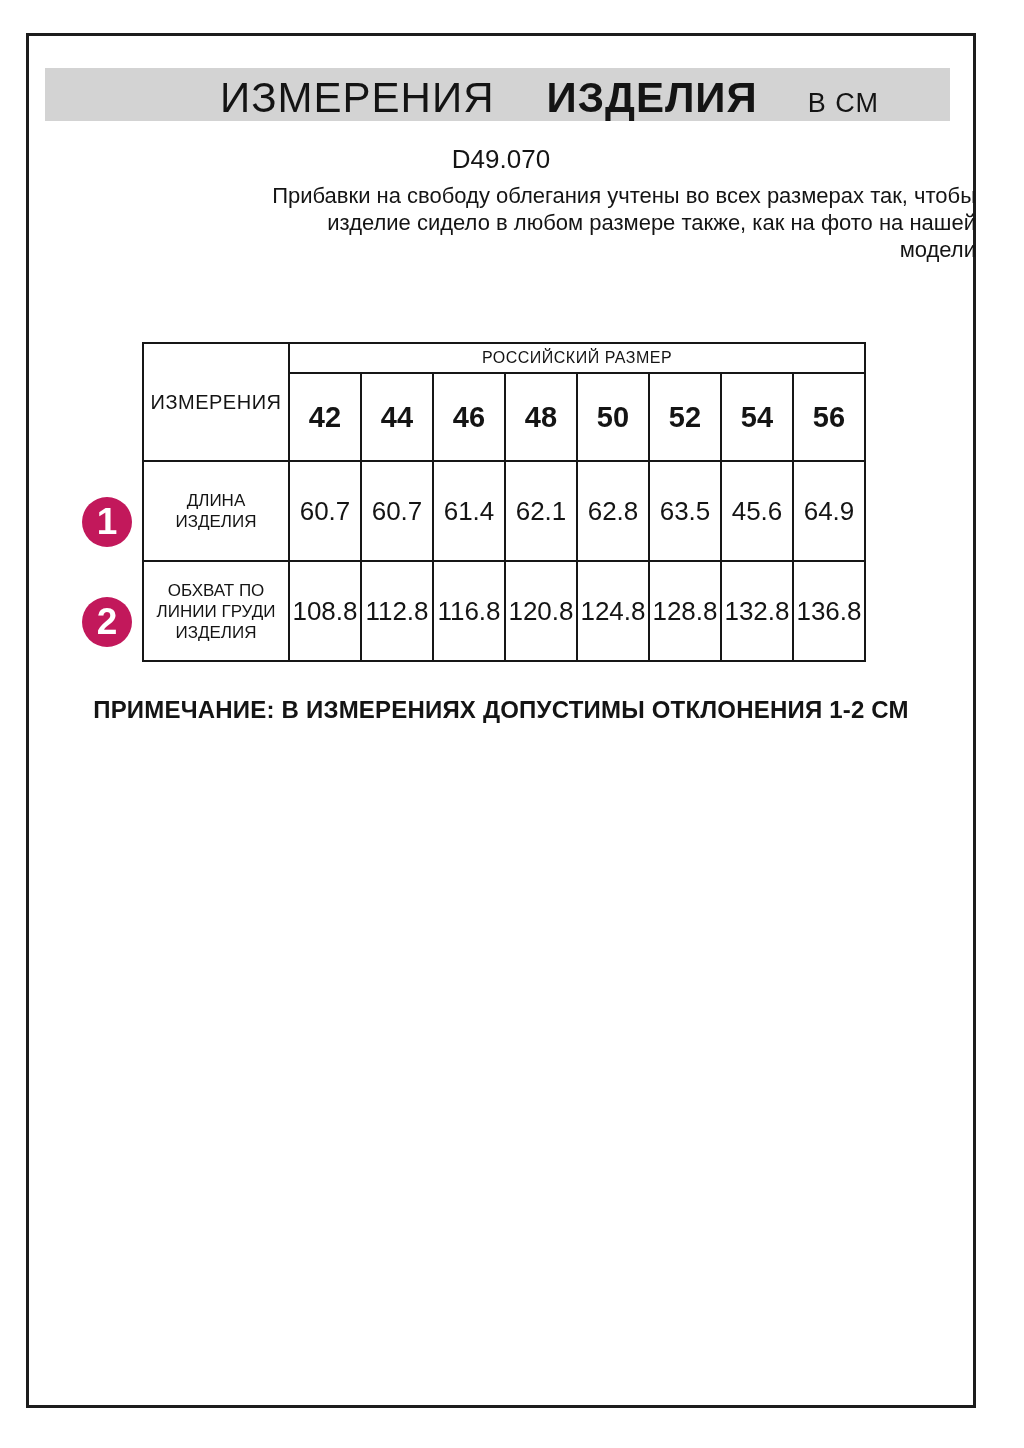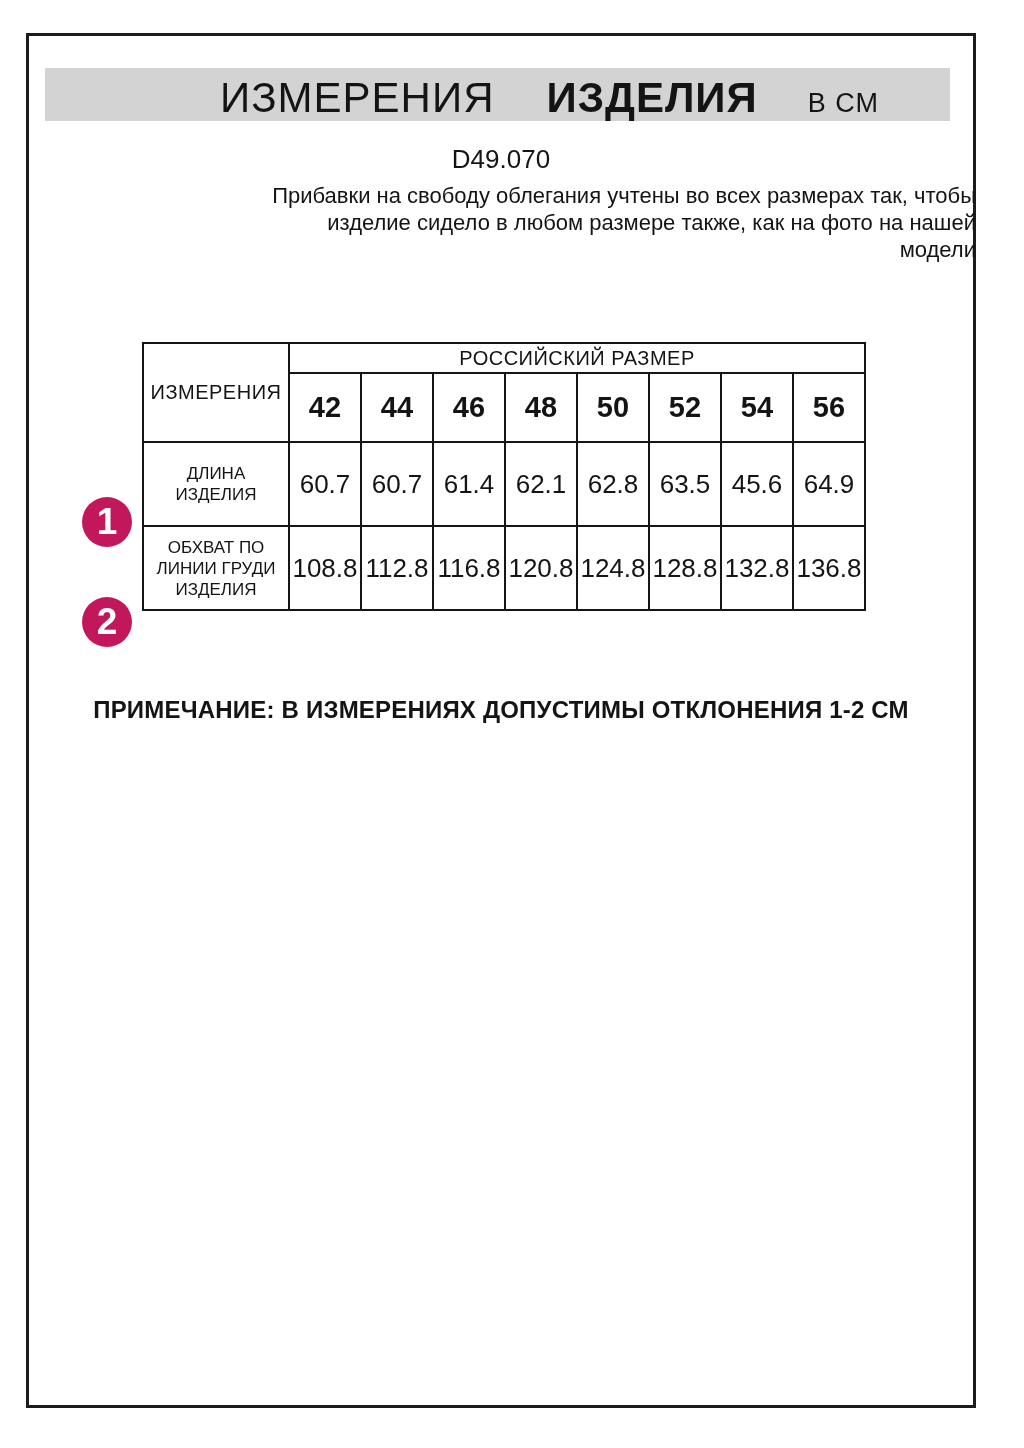--- a/index.html
+++ b/index.html
@@ -78,28 +78,28 @@
   .size-table td {
     border: 2px solid #161616;
     text-align: center;
     vertical-align: middle;
     padding: 0;
     box-sizing: border-box;
   }
   .size-table .col-label { width: 146px; }
   .size-table .col-size  { width: 72px; }
   .row-group  { height: 30px; }
-  .row-sizes  { height: 69px; }
-  .row-data   { height: 84px; }
+  .row-sizes  { height: 88px; }
+  .row-data   { height: 100px; }
   .cell-corner {
     font-size: 20px;
     letter-spacing: 0.5px;
   }
   .cell-group {
-    font-size: 20px;
+    font-size: 16px;
     letter-spacing: 0.5px;
   }
   .cell-size {
     font-size: 29px;
     font-weight: bold;
   }
   .cell-rowlabel {
     font-size: 17px;
     line-height: 21px;
     padding: 0 14px;

